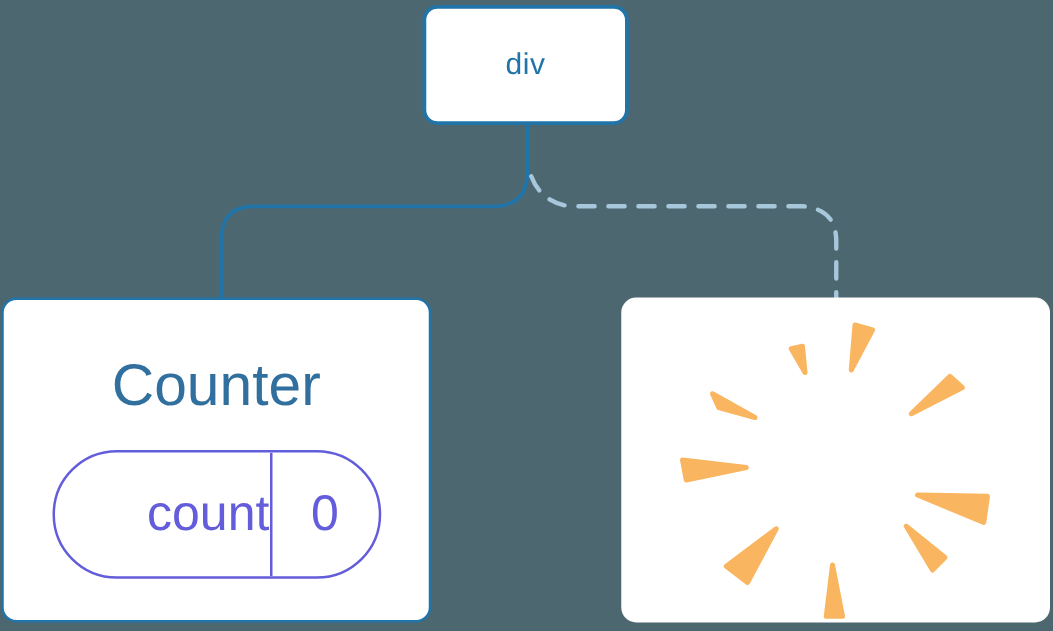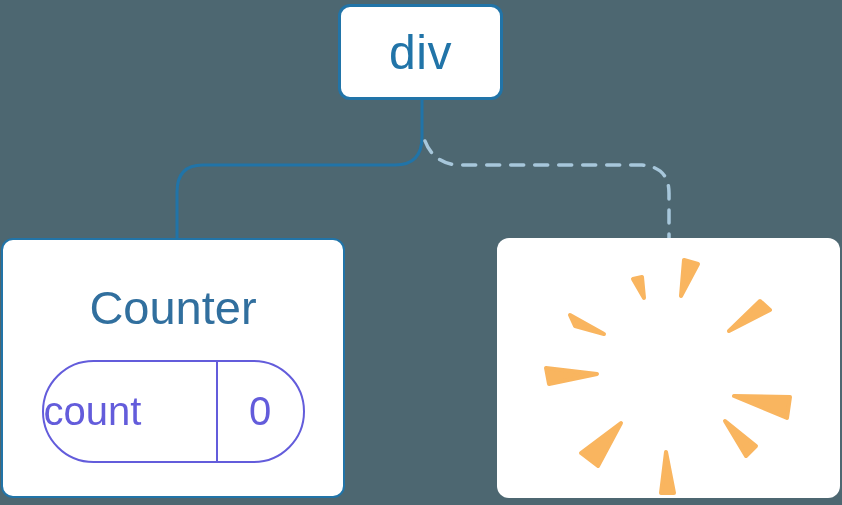--- a/index.html
+++ b/index.html
@@ -45,21 +45,21 @@
     position:absolute;
     left:338px;top:4px;
     width:165px;height:96px;
     background:var(--box-fill);
     border:3px solid var(--node-blue);
     border-radius:12px;
     display:flex;align-items:center;justify-content:center;
   }
   .root-label{
     color:var(--node-blue);
-    font-size:48px;
+    font-size:24px;
     font-weight:500;
     letter-spacing:0.5px;
   }
   .counter-node{
     position:absolute;
     left:1px;top:238px;
     width:344px;height:260px;
     background:var(--box-fill);
     border:2.5px solid var(--node-blue);
     border-radius:12px;
@@ -76,21 +76,21 @@
     margin-top:26px;
     width:263px;height:103px;
     border:2px solid var(--state-purple);
     border-radius:52px;
     display:flex;
     overflow:hidden;
     background:var(--box-fill);
   }
   .state-name-cell{
     flex:0 0 172px;
-    display:flex;align-items:center;justify-content:flex-start;
+    display:flex;align-items:center;justify-content:flex-end;
   }
   .state-value-cell{
     flex:1;
     border-left:2px solid var(--state-purple);
     display:flex;align-items:center;justify-content:center;
   }
   .state-text{
     color:var(--state-purple);
     font-size:40px;
     font-weight:400;

